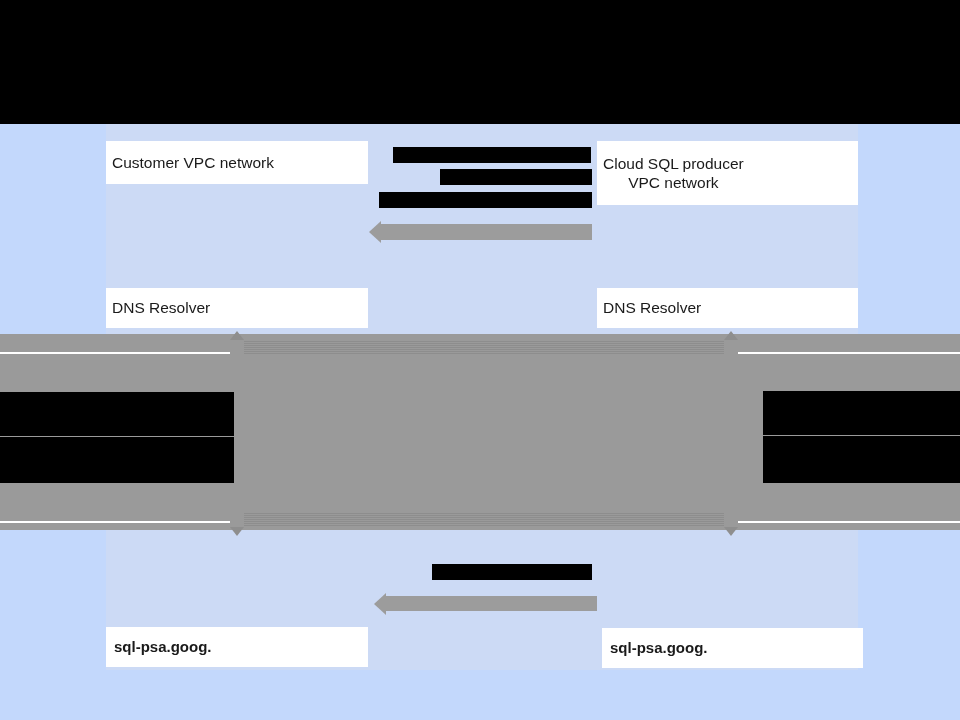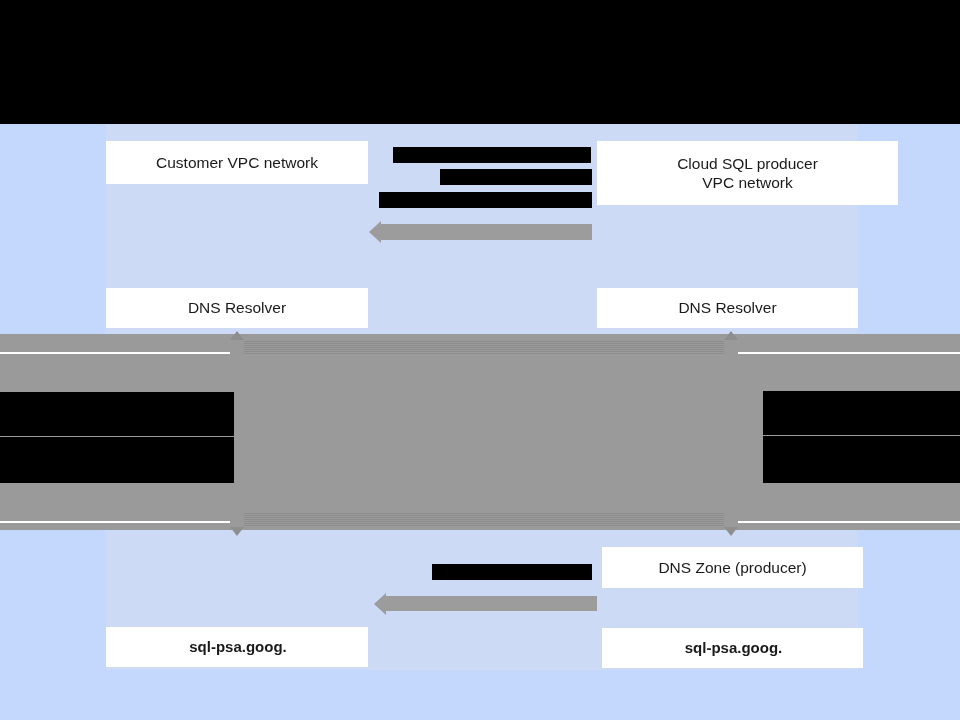--- a/index.html
+++ b/index.html
@@ -39,21 +39,20 @@
     position: absolute;
     background: #000000;
   }
 
   
   .node {
     position: absolute;
     background: #ffffff;
     display: flex;
     align-items: center;
-    justify-content: center;
     text-align: center;
     color: #1a1a1a;
     font-size: 15.5px;
     line-height: 1.25;
     box-sizing: border-box;
     padding: 2px 6px;
   }
   .node.bold {
     font-weight: bold;
     font-size: 15px;
@@ -139,37 +138,34 @@
   <div class="arrow-v-down" style="left:724px; top:527px;"></div>
 
   <div class="arrow-h-left" style="left:380px; top:224px; width:212px; height:16px;"></div>
 
   <div class="arrow-h-left" style="left:385px; top:596px; width:212px; height:15px;"></div>
 
   <div class="node" style="left:106px; top:141px; width:262px; height:43px;">
     <span class="lbl">Customer VPC network</span>
   </div>
 
-  <div class="node" style="left:597px; top:141px; width:301px; height:64px;">
+  <div class="node" style="left:597px; top:141px; width:261px; height:64px;">
     <span class="lbl">Cloud SQL producer
 VPC network</span>
   </div>
 
   <div class="node" style="left:106px; top:288px; width:262px; height:40px;">
     <span class="lbl">DNS Resolver</span>
   </div>
 
   <div class="node" style="left:597px; top:288px; width:261px; height:40px;">
     <span class="lbl">DNS Resolver</span>
   </div>
 
 
-  <div class="node" style="left:602px; top:547px; width:261px; height:41px;">
-    <span class="lbl">DNS Zone (producer)</span>
-  </div>
 
   <div class="node bold" style="left:106px; top:627px; width:262px; height:40px;">
     <span class="lbl">sql-psa.goog.</span>
   </div>
 
   <div class="node bold" style="left:602px; top:628px; width:261px; height:40px;">
     <span class="lbl">sql-psa.goog.</span>
   </div>
 
 </div>

